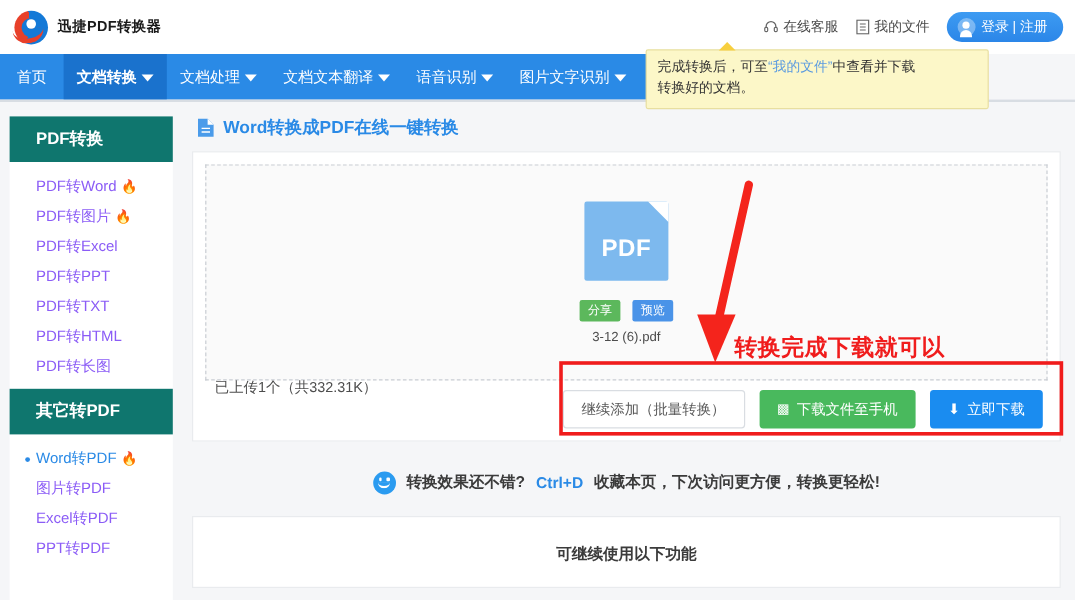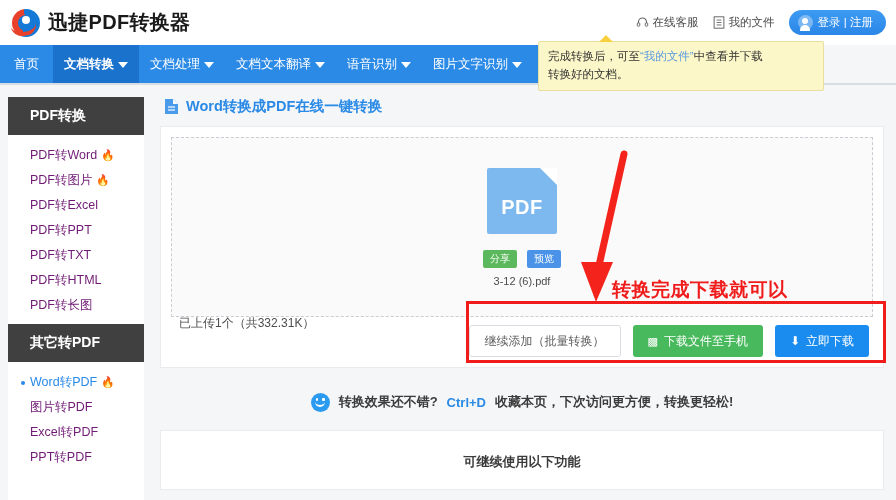--- a/index.html
+++ b/index.html
@@ -31,21 +31,21 @@
   .logo-mark .dot {
     position: absolute; left: 10px; top: 7px; width: 8px; height: 8px;
     border-radius: 50%; background: #ffffff;
   }
   .logo-mark .swoosh {
     position: absolute; left: -1px; bottom: 1px; width: 26px; height: 12px;
     border-bottom: 4px solid #e8402a; border-radius: 0 0 14px 14px;
     transform: rotate(-8deg);
   }
   .logo-text {
-    margin-left: 8px; font-size: 20px; font-weight: bold; color: #1a1a1a;
+    margin-left: 8px; font-size: 12px; font-weight: bold; color: #1a1a1a;
     letter-spacing: .3px;
   }
 
   .header-right {
     position: absolute; right: 10px; top: 0; height: 45px;
     display: flex; align-items: center; gap: 14px;
   }
   .hdr-item {
     display: flex; align-items: center; gap: 4px;
     font-size: 11.5px; color: #4a4a4a; cursor: pointer;
@@ -110,28 +110,28 @@
     border-left: 7px solid transparent; border-right: 7px solid transparent;
     border-bottom: 7px solid #f7cf3f;
   }
 
   
   .sidebar {
     position: absolute; left: 8px; top: 97px; width: 136px; bottom: 0;
     background: #ffffff;
   }
   .side-head {
-    height: 38px; background: #404040; color: #fff;
+    height: 38px; background: #0f766e; color: #fff;
     display: flex; align-items: center; padding-left: 22px;
     font-size: 14px; font-weight: bold;
   }
   .side-list { padding: 8px 0 6px 0; }
   .side-item {
     height: 25px; display: flex; align-items: center;
-    padding-left: 22px; font-size: 12.5px; color: #701a75;
+    padding-left: 22px; font-size: 12.5px; color: #8b5cf6;
     cursor: pointer; position: relative;
   }
   .side-item.sel { color: #2a8ae6; }
   .side-item.sel::before {
     content: ""; position: absolute; left: 13px; top: 11px;
     width: 4px; height: 4px; border-radius: 50%; background: #2a8ae6;
   }
   .fire { margin-left: 4px; font-size: 11px; }
 
   

